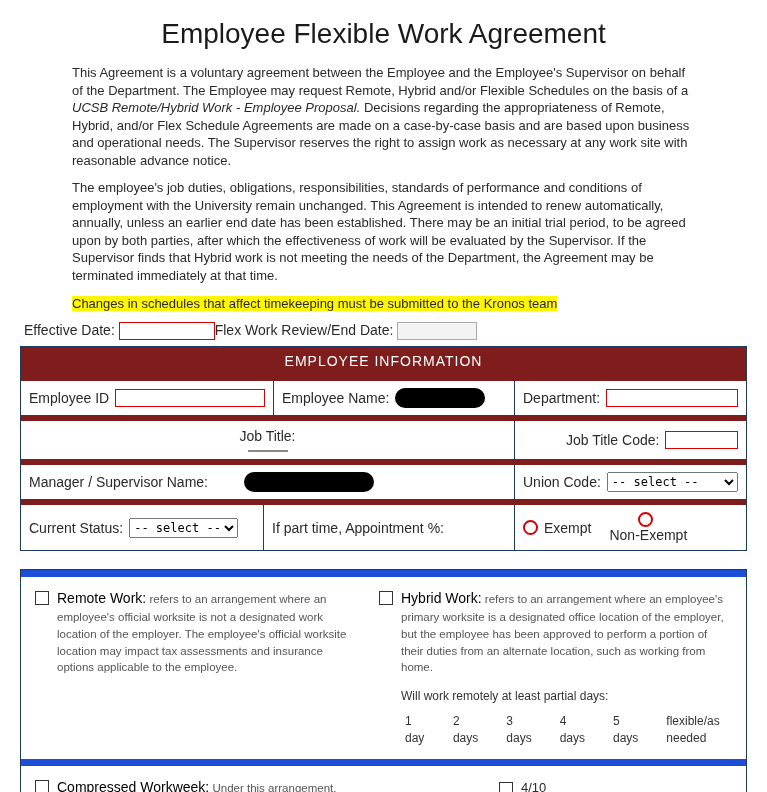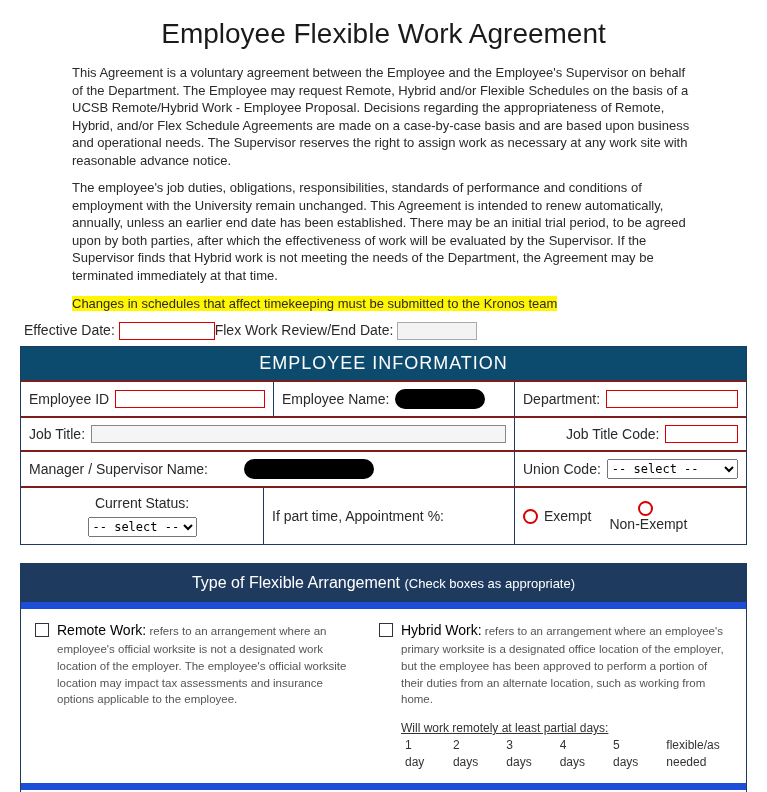--- a/index.html
+++ b/index.html
@@ -16,21 +16,21 @@
     font-weight: 400;
     text-align: center;
     margin: 8px 0 14px 0;
     color: #1a1a1a;
   }
   .intro {
     margin: 0 52px 10px 52px;
     line-height: 1.35;
   }
   .intro p { margin-bottom: 10px; }
-  .intro .italic { }
+  .intro .italic { font-style: italic; }
   .highlight {
     background: #fff600;
     display: inline;
     margin-top: 32px;
   }
   .dates-row {
     margin-top: 6px;
     display: flex;
     justify-content: flex-start;
     align-items: center;
@@ -50,30 +50,30 @@
     height: 18px;
     vertical-align: middle;
   }
   .emp-table {
     border: 1px solid #1f3a5f;
     margin-top: 6px;
     width: 100%;
     border-collapse: collapse;
   }
   .emp-header {
-    background: #0c4a6e;
+    background: #7f1d1d;
     color: #fff;
     text-align: center;
-    font-size: 18px;
+    font-size: 14px;
     letter-spacing: 1px;
     padding: 6px 0;
   }
   .emp-row {
     display: flex;
-    border-top: 2px solid #7f1d1d;
+    border-top: 6px solid #7f1d1d;
   }
   .emp-cell {
     border-right: 1px solid #1f3a5f;
     padding: 7px 8px;
     display: flex;
     align-items: center;
     gap: 6px;
     font-size: 14px;
   }
   .emp-cell:last-child { border-right: none; }
@@ -151,21 +151,21 @@
     font-size: 14px;
     color: #000;
     font-weight: 500;
   }
   .flex-col .body .sm { font-size: 11.5px; color: #555; }
   .days-row {
     margin-top: 12px;
     font-size: 12px;
     color: #333;
   }
-  .days-row .lbl { margin-bottom: 0; text-decoration: underline; }
+  .days-row .lbl { margin-bottom: 8px; }
   .days-row .opts {
     display: flex;
     gap: 28px;
     padding-left: 4px;
   }
   .compressed-opts {
     flex: 1;
     padding-top: 2px;
   }
   .compressed-opts .opt {
@@ -212,21 +212,21 @@
       <label>Employee Name:</label>
       <span class="scribble" style="width:90px;"></span>
     </div>
     <div class="emp-cell" style="flex:1;">
       <label>Department:</label>
       <span class="emp-input red"></span>
     </div>
   </div>
 
   <div class="emp-row">
-    <div class="emp-cell" style="width:494px;">
+    <div class="emp-cell" style="width:494px;flex-direction:column;">
       <label>Job Title:</label>
       <span class="emp-input"></span>
     </div>
     <div class="emp-cell" style="flex:1;margin-left:43px;">
       <label>Job Title Code:</label>
       <span class="emp-input red"></span>
     </div>
   </div>
 
   <div class="emp-row">
@@ -236,21 +236,21 @@
     </div>
     <div class="emp-cell" style="flex:1;">
       <label>Union Code:</label>
       <select class="sel" style="flex:1;">
         <option>-- select --</option>
       </select>
     </div>
   </div>
 
   <div class="emp-row">
-    <div class="emp-cell" style="width:243px;flex-direction:column;">
+    <div class="emp-cell" style="width:243px;">
       <label>Current Status:</label>
       <select class="sel">
         <option>-- select --</option>
       </select>
     </div>
     <div class="emp-cell" style="width:251px;">
       <label>If part time, Appointment %:</label>
     </div>
     <div class="emp-cell" style="flex:1; gap:18px;">
       <span style="display:flex;align-items:center;">
@@ -259,24 +259,20 @@
       </span>
       <span style="display:flex;align-items:center;flex-direction:column;">
         <span class="radio-circle"></span>
         <span>Non-Exempt</span>
       </span>
     </div>
   </div>
 </div>
 
 <div class="flex-arr">
-  <div class="flex-header">
-    <span>Type of Flexible Arrangement</span>
-    <span class="sub">(Check boxes as appropriate)</span>
-  </div>
 
   <div class="flex-row">
     <div class="flex-cols">
       <div class="flex-col" style="flex:0 0 320px;">
         <div class="cb"></div>
         <div class="body">
           <span class="head">Remote Work:</span><span class="sm"> refers to an arrangement where an employee's official worksite is not a designated work location of the employer. The employee's official worksite location may impact tax assessments and insurance options applicable to the employee.</span>
         </div>
       </div>
       <div class="flex-col" style="flex:1;">

